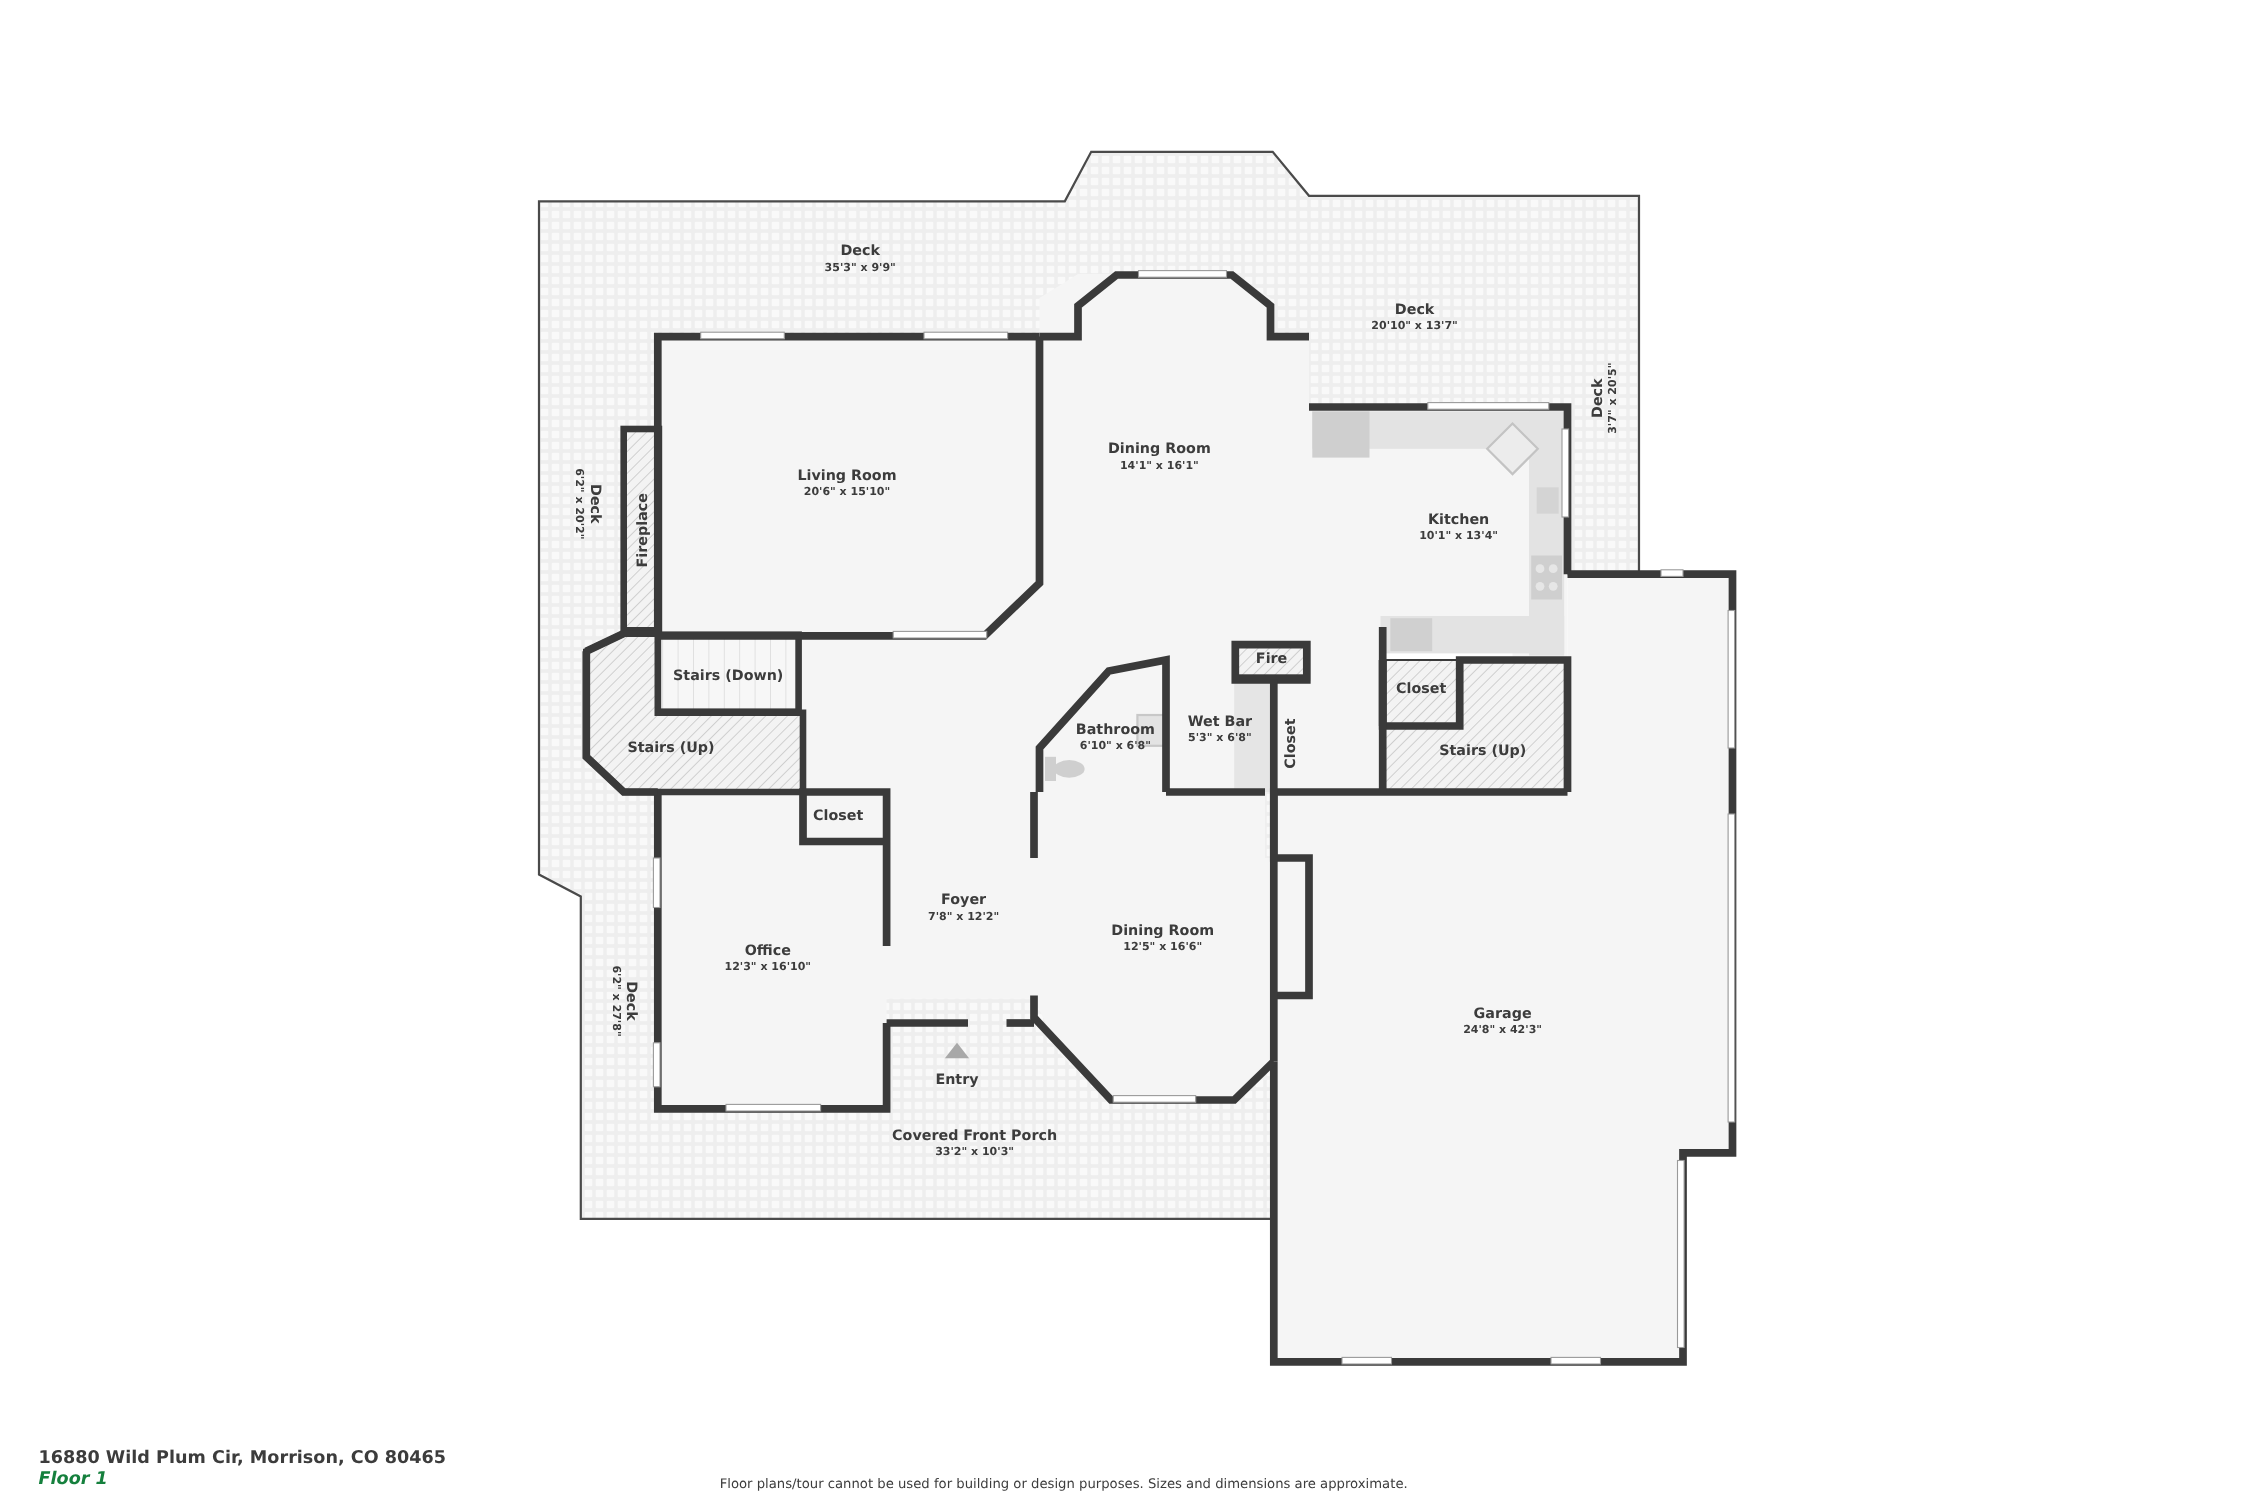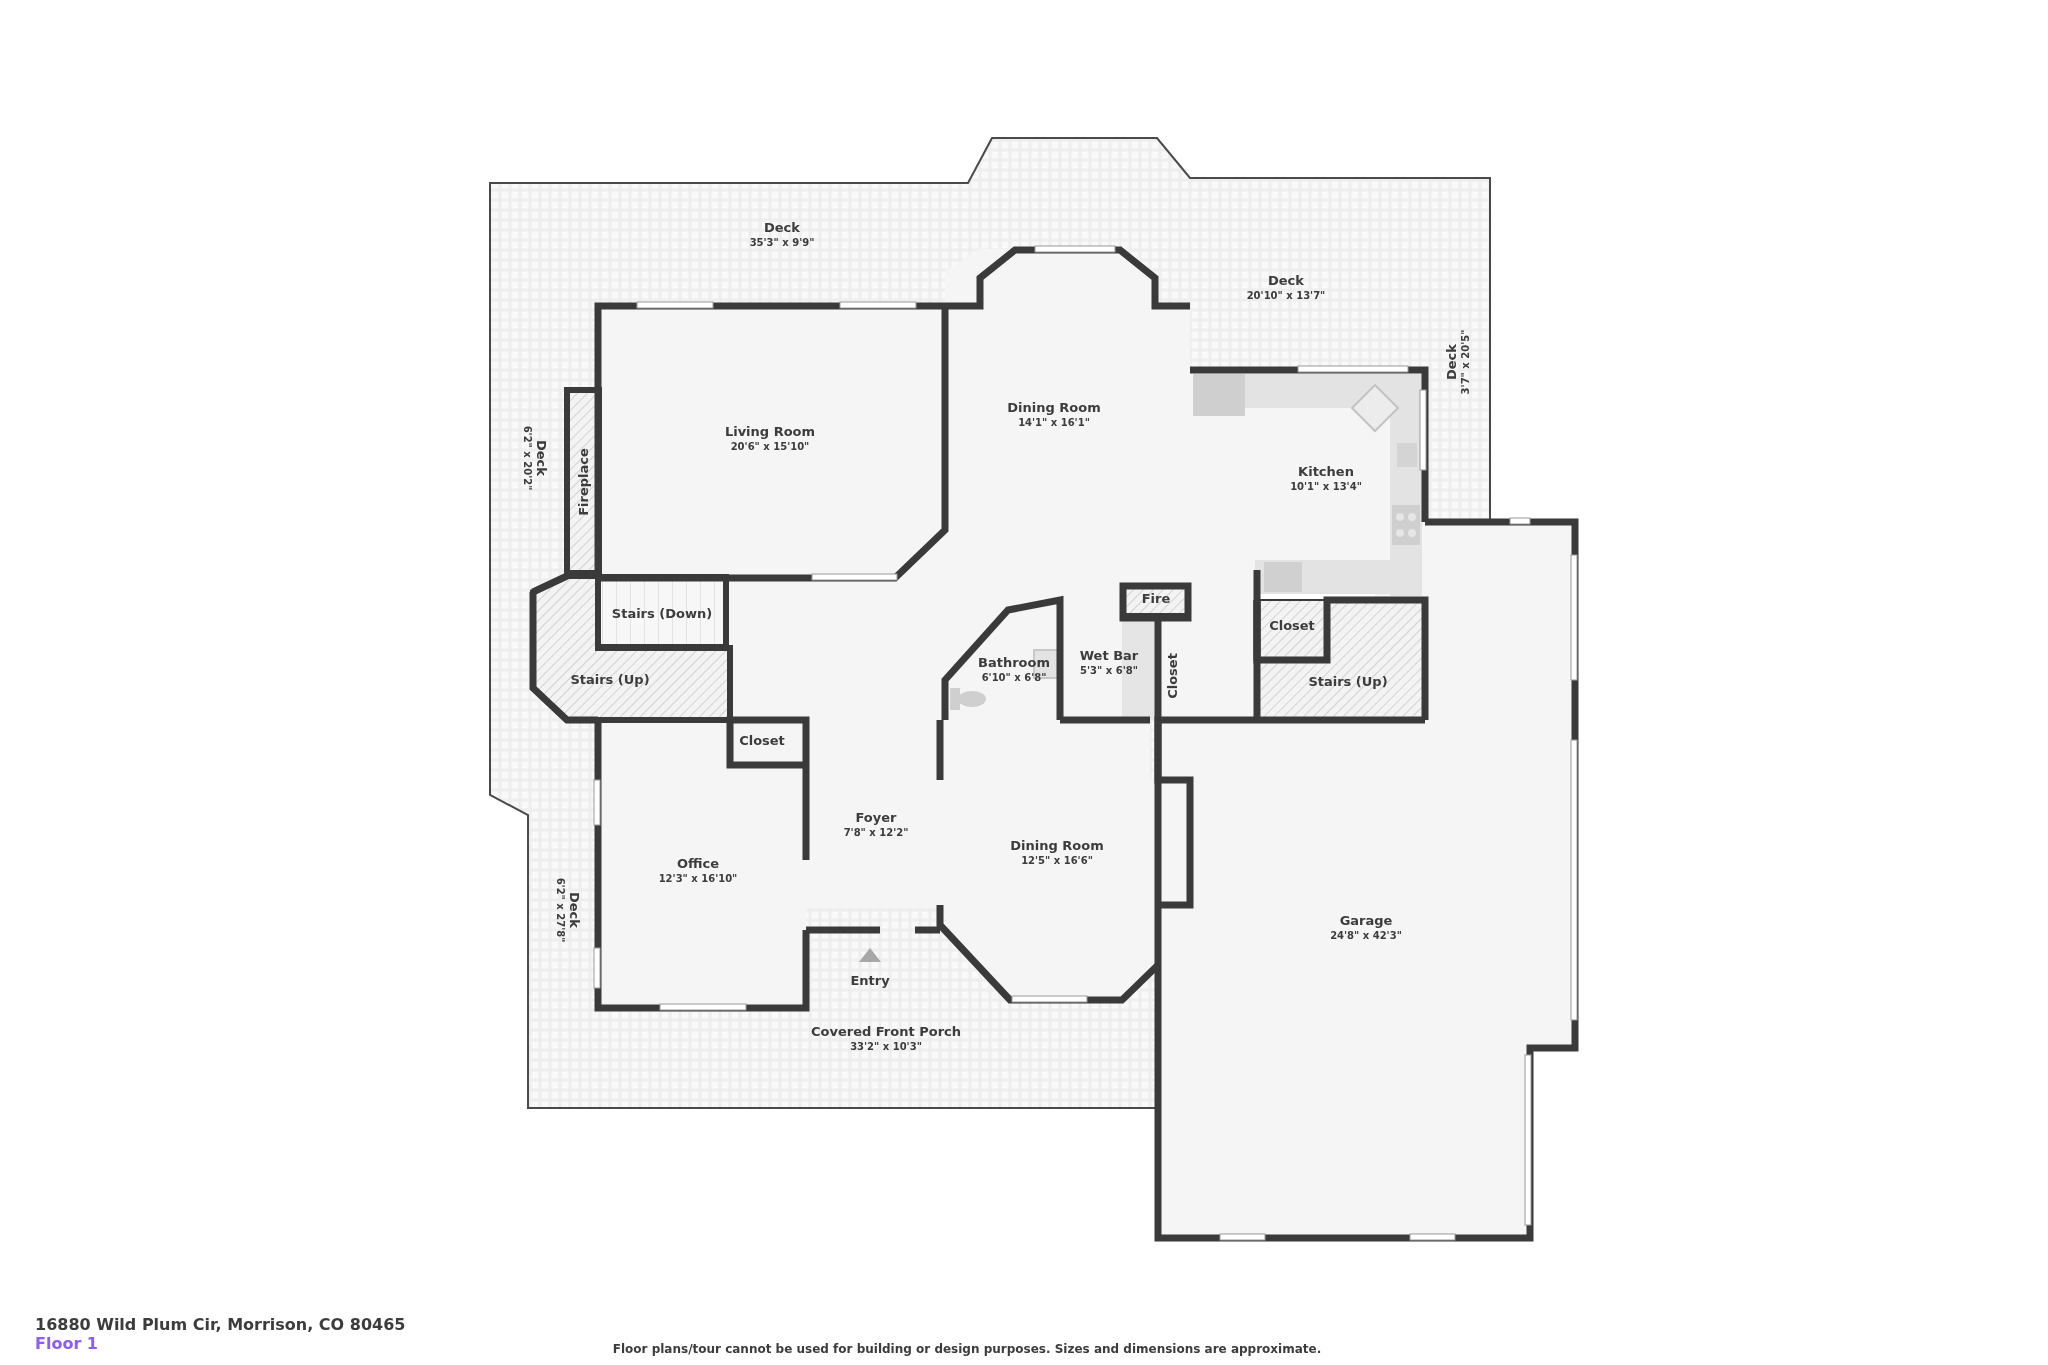--- a/index.html
+++ b/index.html
@@ -3,22 +3,22 @@
 <meta charset="utf-8">
 <style>
   html, body { margin:0; padding:0; background:#ffffff; }
   body { width:2048px; height:1365px; position:relative; overflow:hidden;
          font-family:"DejaVu Sans", "Liberation Sans", sans-serif; color:#3c3c3c; }
   #plan { position:absolute; left:0; top:0; width:2048px; height:1365px; }
   .room-name { font-size:13px; font-weight:bold; fill:#3c3c3c; text-anchor:middle; }
   .room-dim { font-size:10px; font-weight:bold; fill:#3c3c3c; text-anchor:middle; }
   .label-sm { font-size:13px; font-weight:bold; fill:#3c3c3c; text-anchor:middle; }
   .footer-address { position:absolute; left:35px; top:1299px; font-size:16px; font-weight:bold; color:#3c3c3c;margin-top:16px; }
-  .footer-floor { position:absolute; left:35px; top:1334px; font-size:16px; font-weight:bold; color:#8b5cf6; }
-  .footer-disclaimer { position:absolute; left:0; width:1904px; top:1342px; text-align:center; font-size:12px; font-weight:bold; color:#3c3c3c; padding-left:30px; box-sizing:border-box; }
+  .footer-floor { position:absolute; left:35px; top:1334px; font-size:16px; font-weight:bold; color:#15803d;font-style:italic; }
+  .footer-disclaimer { position:absolute; left:0; width:1904px; top:1342px; text-align:center; font-size:12px; font-weight:normal; color:#3c3c3c; padding-left:30px; box-sizing:border-box; }
   .wall { fill:none; stroke:#3a3a3a; stroke-width:7; stroke-linejoin:miter; }
   .wall-thin { fill:none; stroke:#3a3a3a; stroke-width:2; }
   .window { fill:#ffffff; stroke:#9a9a9a; stroke-width:1; }
 </style>
 </head>
 <body>
 
 <svg id="plan" viewBox="0 0 2048 1365" xmlns="http://www.w3.org/2000/svg">
   <defs>
     <pattern id="deckTile" width="10" height="10" patternUnits="userSpaceOnUse">

